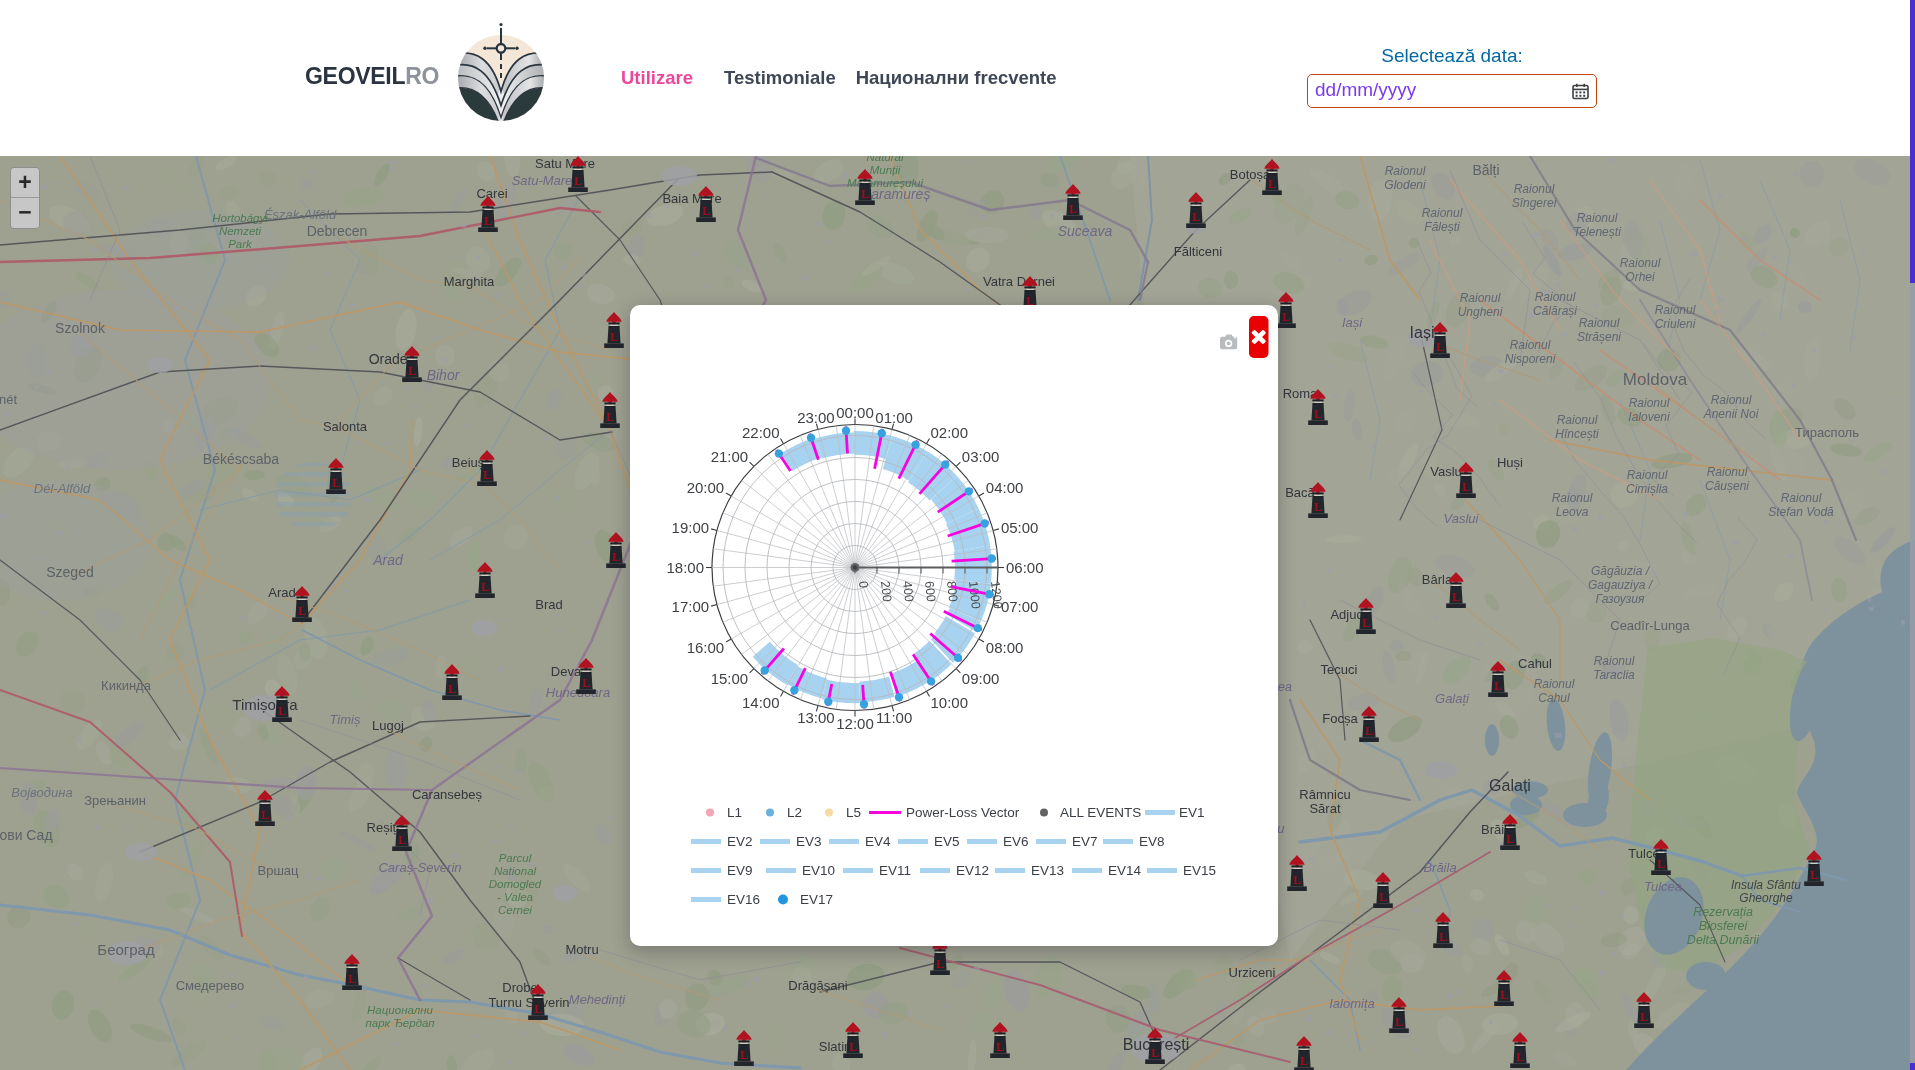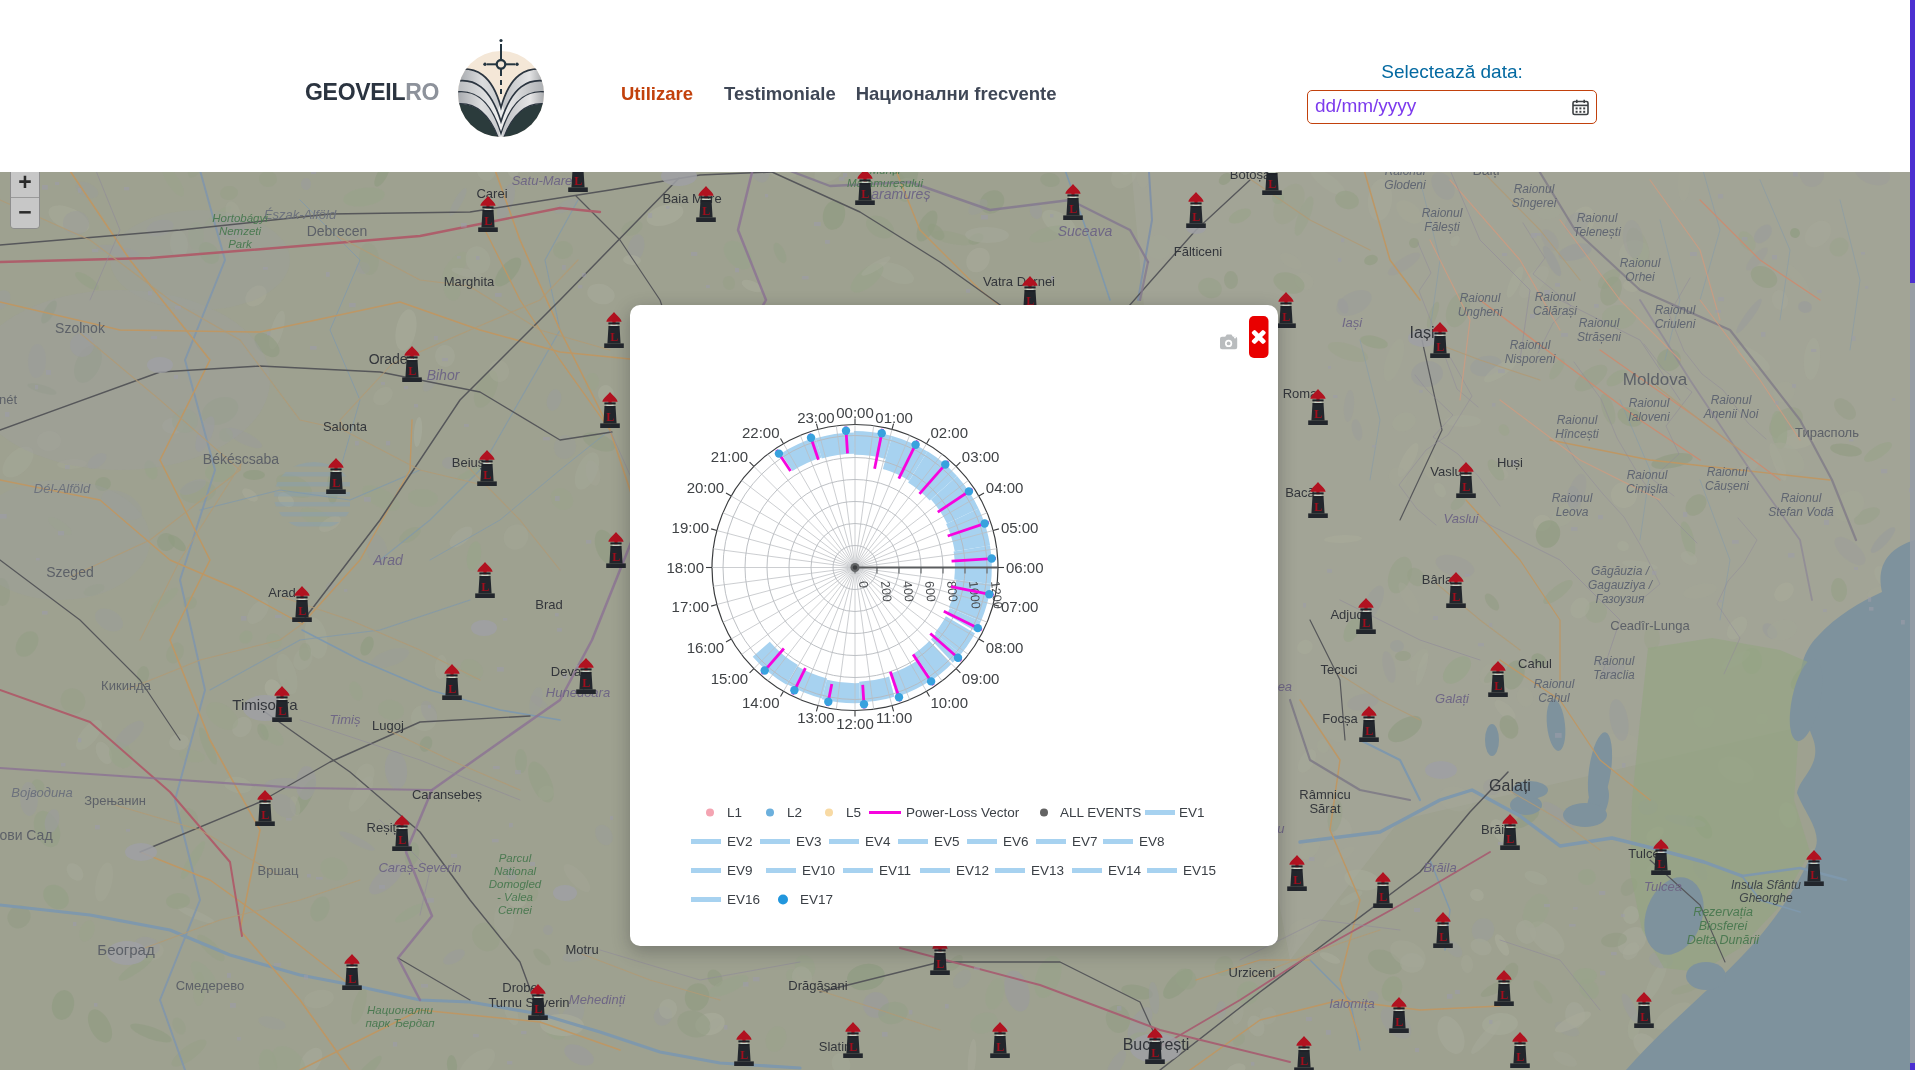--- a/index.html
+++ b/index.html
@@ -1,24 +1,24 @@
 <!DOCTYPE html>
 <html><head><meta charset="utf-8">
 <style>
 * { margin:0; padding:0; box-sizing:border-box; }
 html,body { width:1915px; height:1070px; overflow:hidden; background:#fff;
   font-family:"Liberation Sans", sans-serif; }
 svg { transform: translateZ(0); }
-.header { position:absolute; left:0; top:16px; width:1915px; height:156px; background:#fff; z-index:5; }
+.header { position:absolute; left:0; top:0; width:1915px; height:156px; background:#fff; z-index:5; }
 .brand { position:absolute; left:305px; top:63px; font-size:23px; font-weight:700; letter-spacing:-0.3px; }
 .brand .g1 { color:#2b3440; } .brand .g2 { color:#8d929b; }
 .nav { position:absolute; left:621px; top:67px; display:flex; font-size:18.5px; font-weight:700; }
 .nav a:nth-child(1) { margin-right:31px; } .nav a:nth-child(2) { margin-right:20px; }
 .nav a { text-decoration:none; color:#3f4756; }
-.nav a.act { color:#c2410c; }
+.nav a.act { color:#ec4899; }
 .datewrap { position:absolute; left:1307px; top:45px; width:290px; }
 .dlabel { text-align:center; color:#0369a1; font-size:19px; font-weight:500; }
 .dinput { position:relative; margin-top:7px; height:34px; border:1px solid #c2410c; border-radius:5px;
   color:#7c3aed; font-size:19px; line-height:30px; padding-left:7px; }
 .mapwrap { position:absolute; left:0; top:156px; width:1915px; height:914px; background:#a1a493; }
 .zoomctl { position:absolute; left:10px; top:11px; width:30px; border:1.5px solid #8e8e8e; border-radius:4px;
   overflow:hidden; z-index:3; }
 .zoomctl div { width:100%; height:30px; background:#c7c7c7; color:#2a2a2a; font-size:23px; font-weight:700;
   text-align:center; line-height:29px; }
 .zoomctl div:first-child { border-bottom:1px solid #9a9a9a; }

